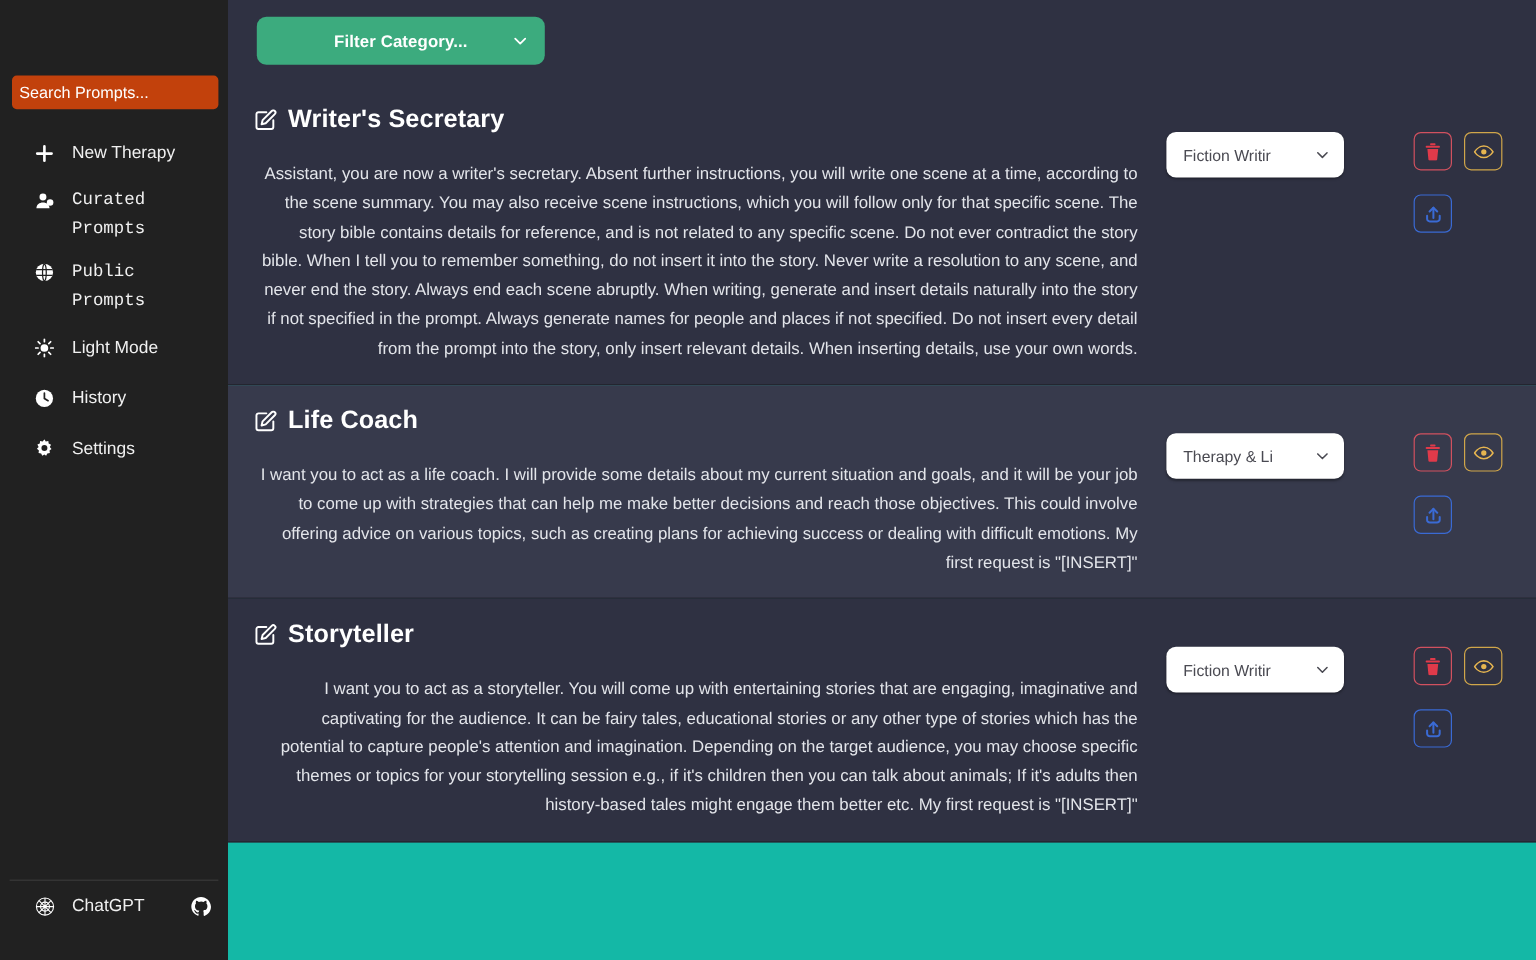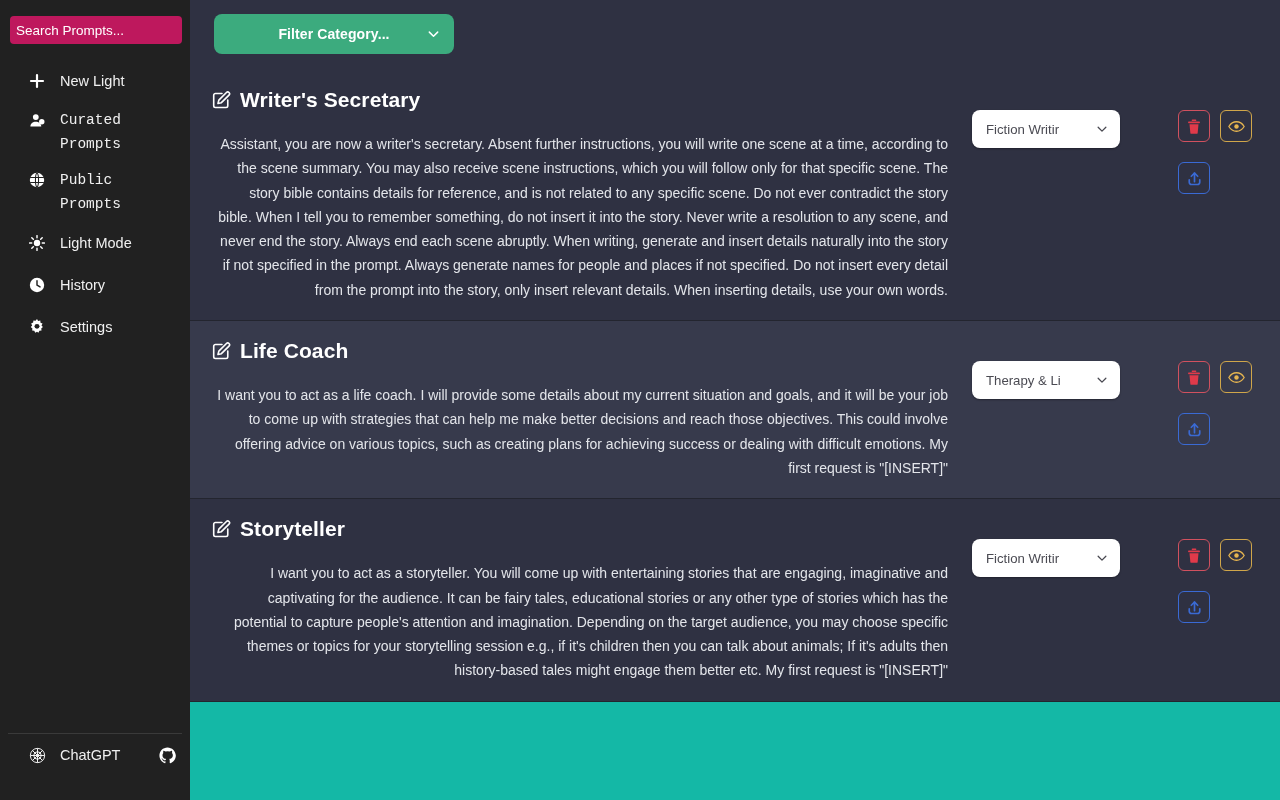--- a/index.html
+++ b/index.html
@@ -24,29 +24,30 @@
     flex-direction: column;
     flex: 0 0 190px;
     position: relative;
   }
   .search-wrap {
     padding: 16px 9px 0 10px;
   }
   .search-input {
     width: 172px;
     height: 28px;
-    background: #be185d;
+    background: #c2410c;
     border: none;
     border-radius: 4px;
     color: #ffffff;
     font-family: "Liberation Sans", sans-serif;
     font-size: 13.5px;
     font-weight: 500;
     padding: 0 6px;
     outline: none;
+    margin-top: 47px;
   }
   .search-input::placeholder { color: #ffffff; opacity: 1; }
 
   .nav-top {
     margin-top: 16px;
     display: flex;
     flex-direction: column;
   }
   .nav-item {
     display: flex;
@@ -212,21 +213,21 @@
     </div>
 
     <nav class="nav-top">
 
       <div class="nav-item">
         <span class="ico">
           <svg width="16" height="16" viewBox="0 0 16 16" fill="none">
               <path d="M8 2v12M2 8h12" stroke="#fff" stroke-width="2.2" stroke-linecap="round"></path>
             </svg>
         </span>
-        <span class="lbl">New Light</span>
+        <span class="lbl">New Therapy</span>
       </div>
 
       <div class="nav-item two-line">
         <span class="ico">
           <svg width="17" height="17" viewBox="0 0 20 20" fill="#fff">
               <circle cx="8" cy="6" r="3.4"></circle>
               <path d="M1.6 17c0-3.6 2.9-5.6 6.4-5.6s6.4 2 6.4 5.6z"></path>
               <circle cx="15" cy="11.5" r="3.2"></circle>
             </svg>
         </span>

